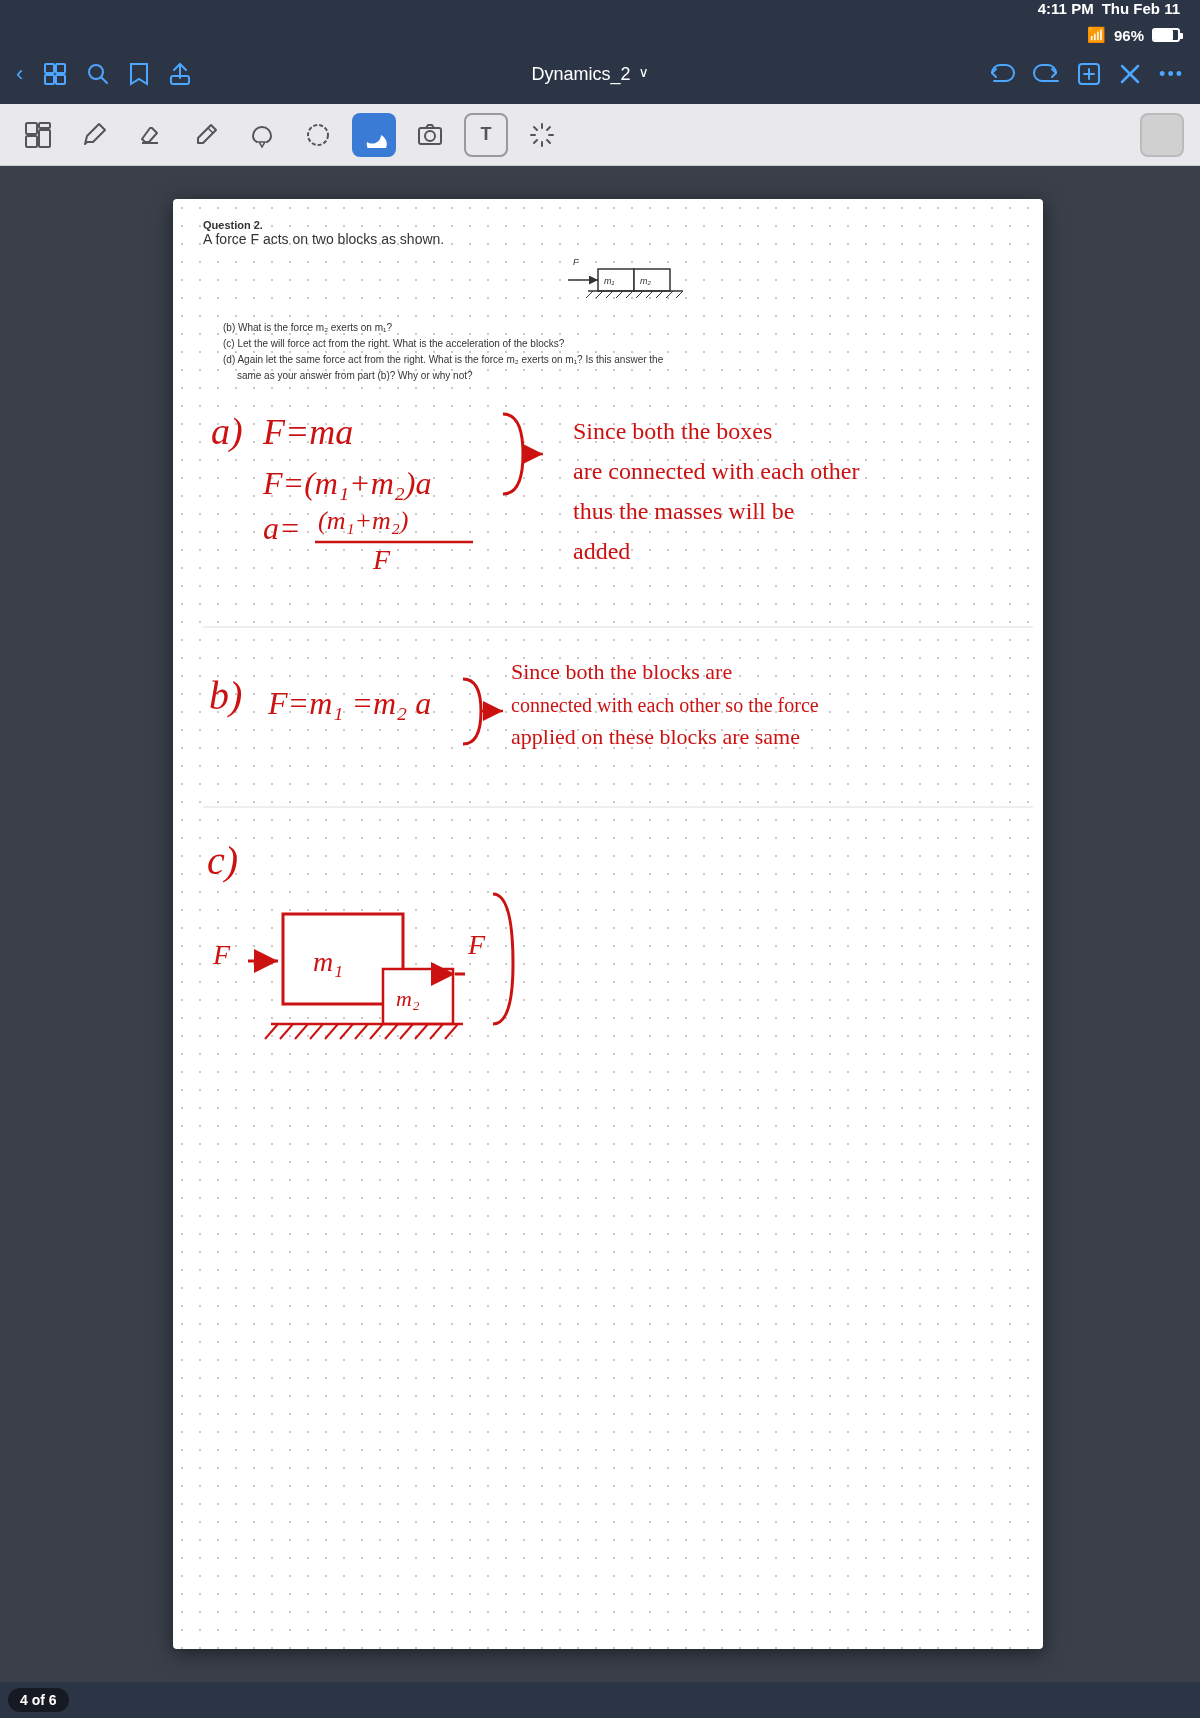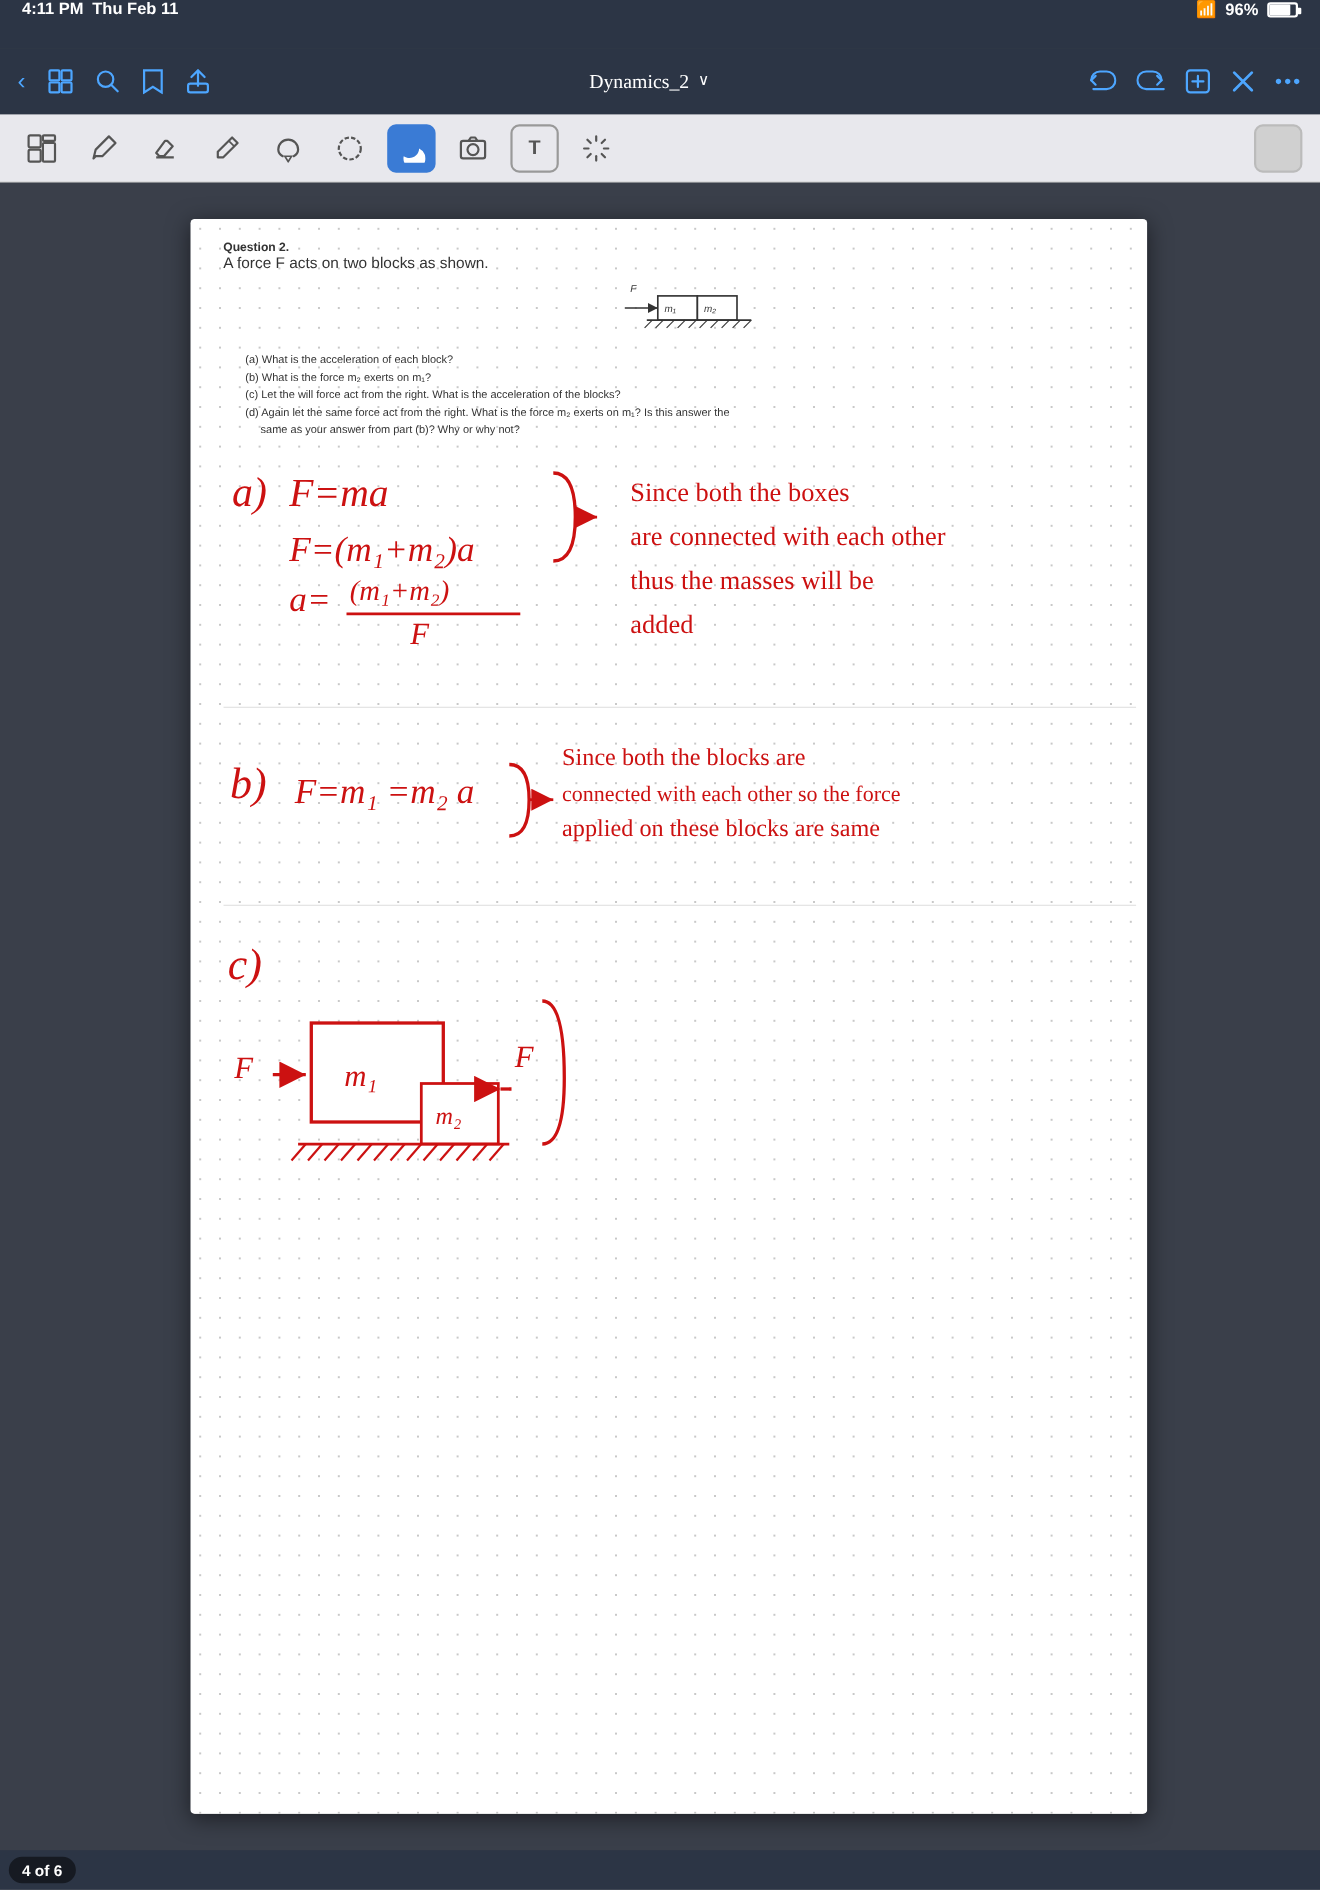--- a/index.html
+++ b/index.html
@@ -11,26 +11,27 @@
       overflow: hidden;
       position: relative;
     }
 
     
     .status-bar {
       width: 100%;
       height: 44px;
       background: #2c3545;
       display: flex;
-      align-items: flex-start;
+      align-items: flex-end;
       justify-content: space-between;
       padding: 0 20px;
       color: white;
       font-size: 15px;
       font-weight: 600;
+      flex-direction: column;
     }
     .status-left { display: flex; align-items: center; gap: 8px; }
     .status-right { display: flex; align-items: center; gap: 8px; }
     .battery-bar {
       width: 28px; height: 14px; border: 2px solid white;
       border-radius: 3px; position: relative; display: inline-block;
     }
     .battery-bar::after {
       content: ''; position: absolute; right: -5px; top: 3px;
       width: 3px; height: 6px; background: white; border-radius: 0 1px 1px 0;
@@ -43,21 +44,21 @@
     .nav-bar {
       width: 100%;
       height: 60px;
       background: #2c3545;
       display: flex;
       align-items: center;
       padding: 0 16px;
       gap: 16px;
     }
     .nav-left { display: flex; align-items: center; gap: 20px; }
-    .nav-center { flex: 1; display: flex; justify-content: center; gap: 8px; font-family: Liberation Serif, serif; }
+    .nav-center { flex: 1; display: flex; justify-content: center; gap: 8px; }
     .nav-right { display: flex; align-items: center; gap: 18px; }
     .nav-btn {
       color: #4da6ff;
       font-size: 22px;
       cursor: pointer;
       display: flex;
       align-items: center;
     }
     .nav-title {
       color: white;
@@ -417,21 +418,20 @@
         <line x1="205" y1="36" x2="198" y2="43" stroke="#333" stroke-width="1"></line>
         <defs>
           <marker id="arr" markerWidth="6" markerHeight="6" refX="6" refY="3" orient="auto">
             <path d="M0,0 L6,3 L0,6 Z" fill="#333"></path>
           </marker>
         </defs>
       </svg>
     </div>
 
     <div class="sub-questions">
-      <div class="sub-q">(a) What is the acceleration of each block?</div>
       <div class="sub-q">(b) What is the force m₂ exerts on m₁?</div>
       <div class="sub-q">(c) Let the will force act from the right. What is the acceleration of the blocks?</div>
       <div class="sub-q">(d) Again let the same force act from the right. What is the force m₂ exerts on m₁? Is this answer the<br>&nbsp;&nbsp;&nbsp;&nbsp;&nbsp;same as your answer from part (b)? Why or why not?</div>
     </div>
 
     <div class="handwritten">
 
       <div class="section-a">
         <div class="section-a-left">
           <svg class="hw-svg" width="340" height="200" viewBox="0 0 340 200">

